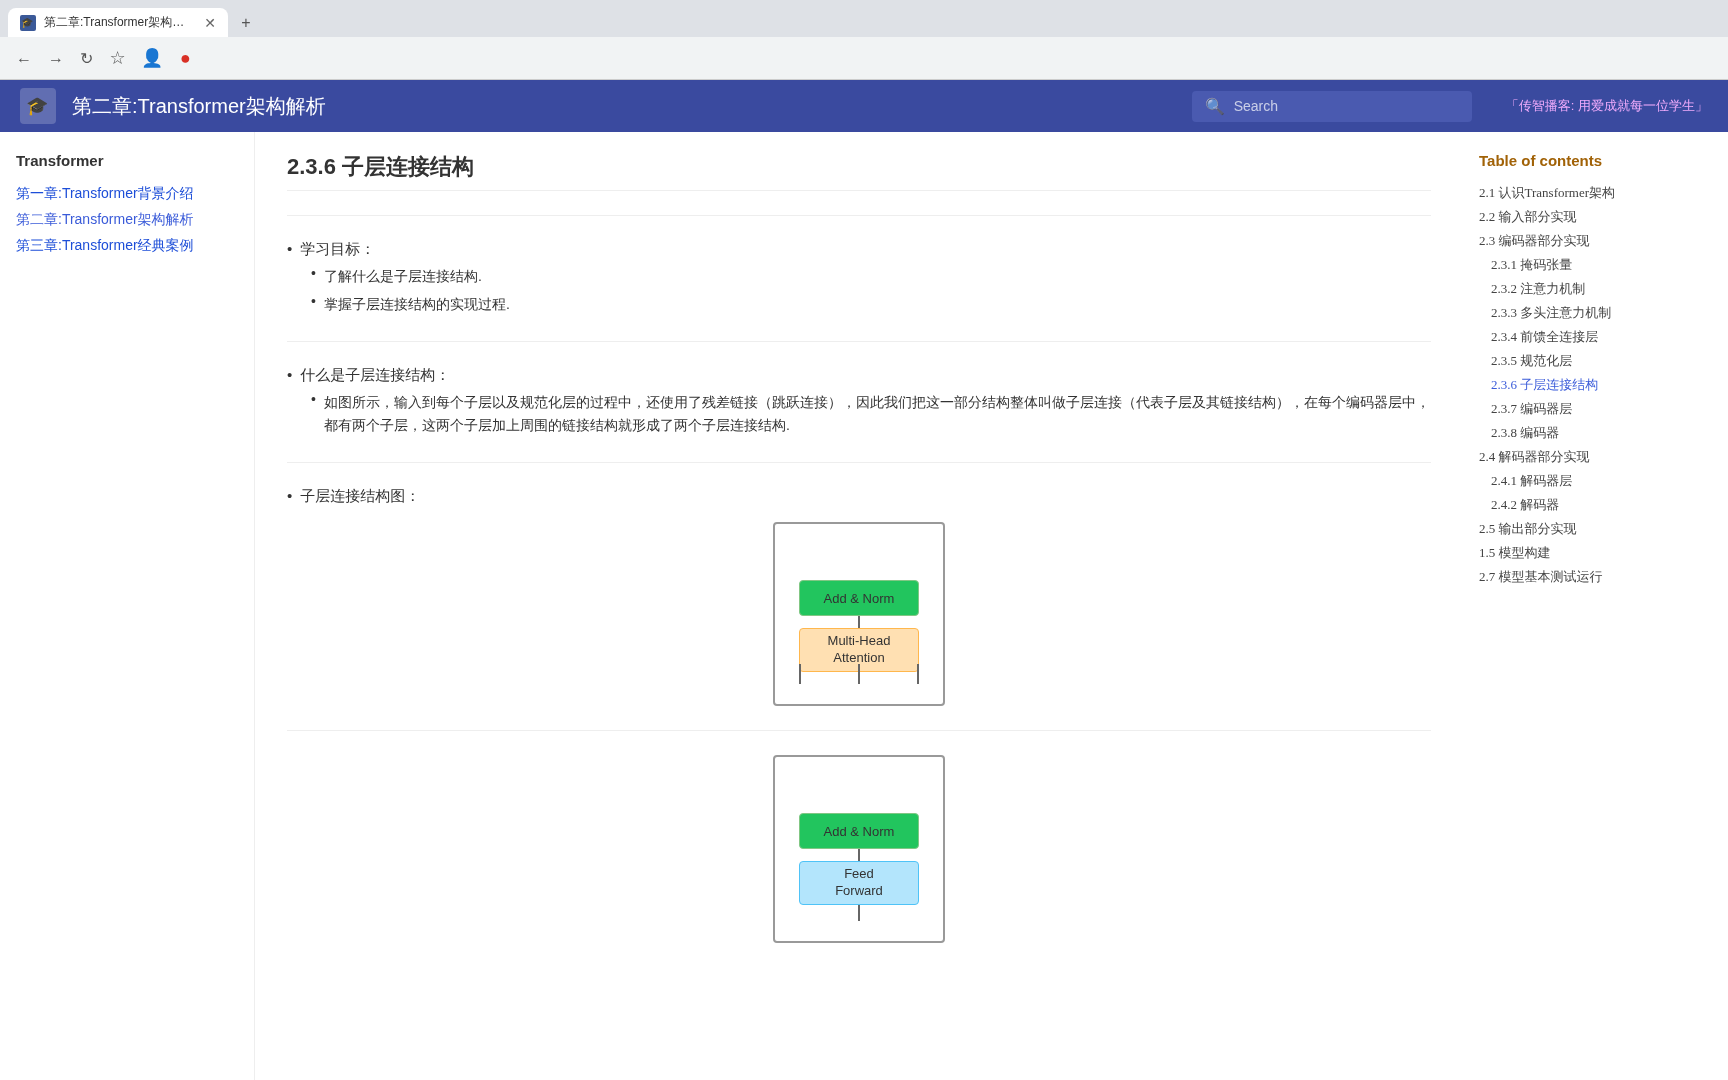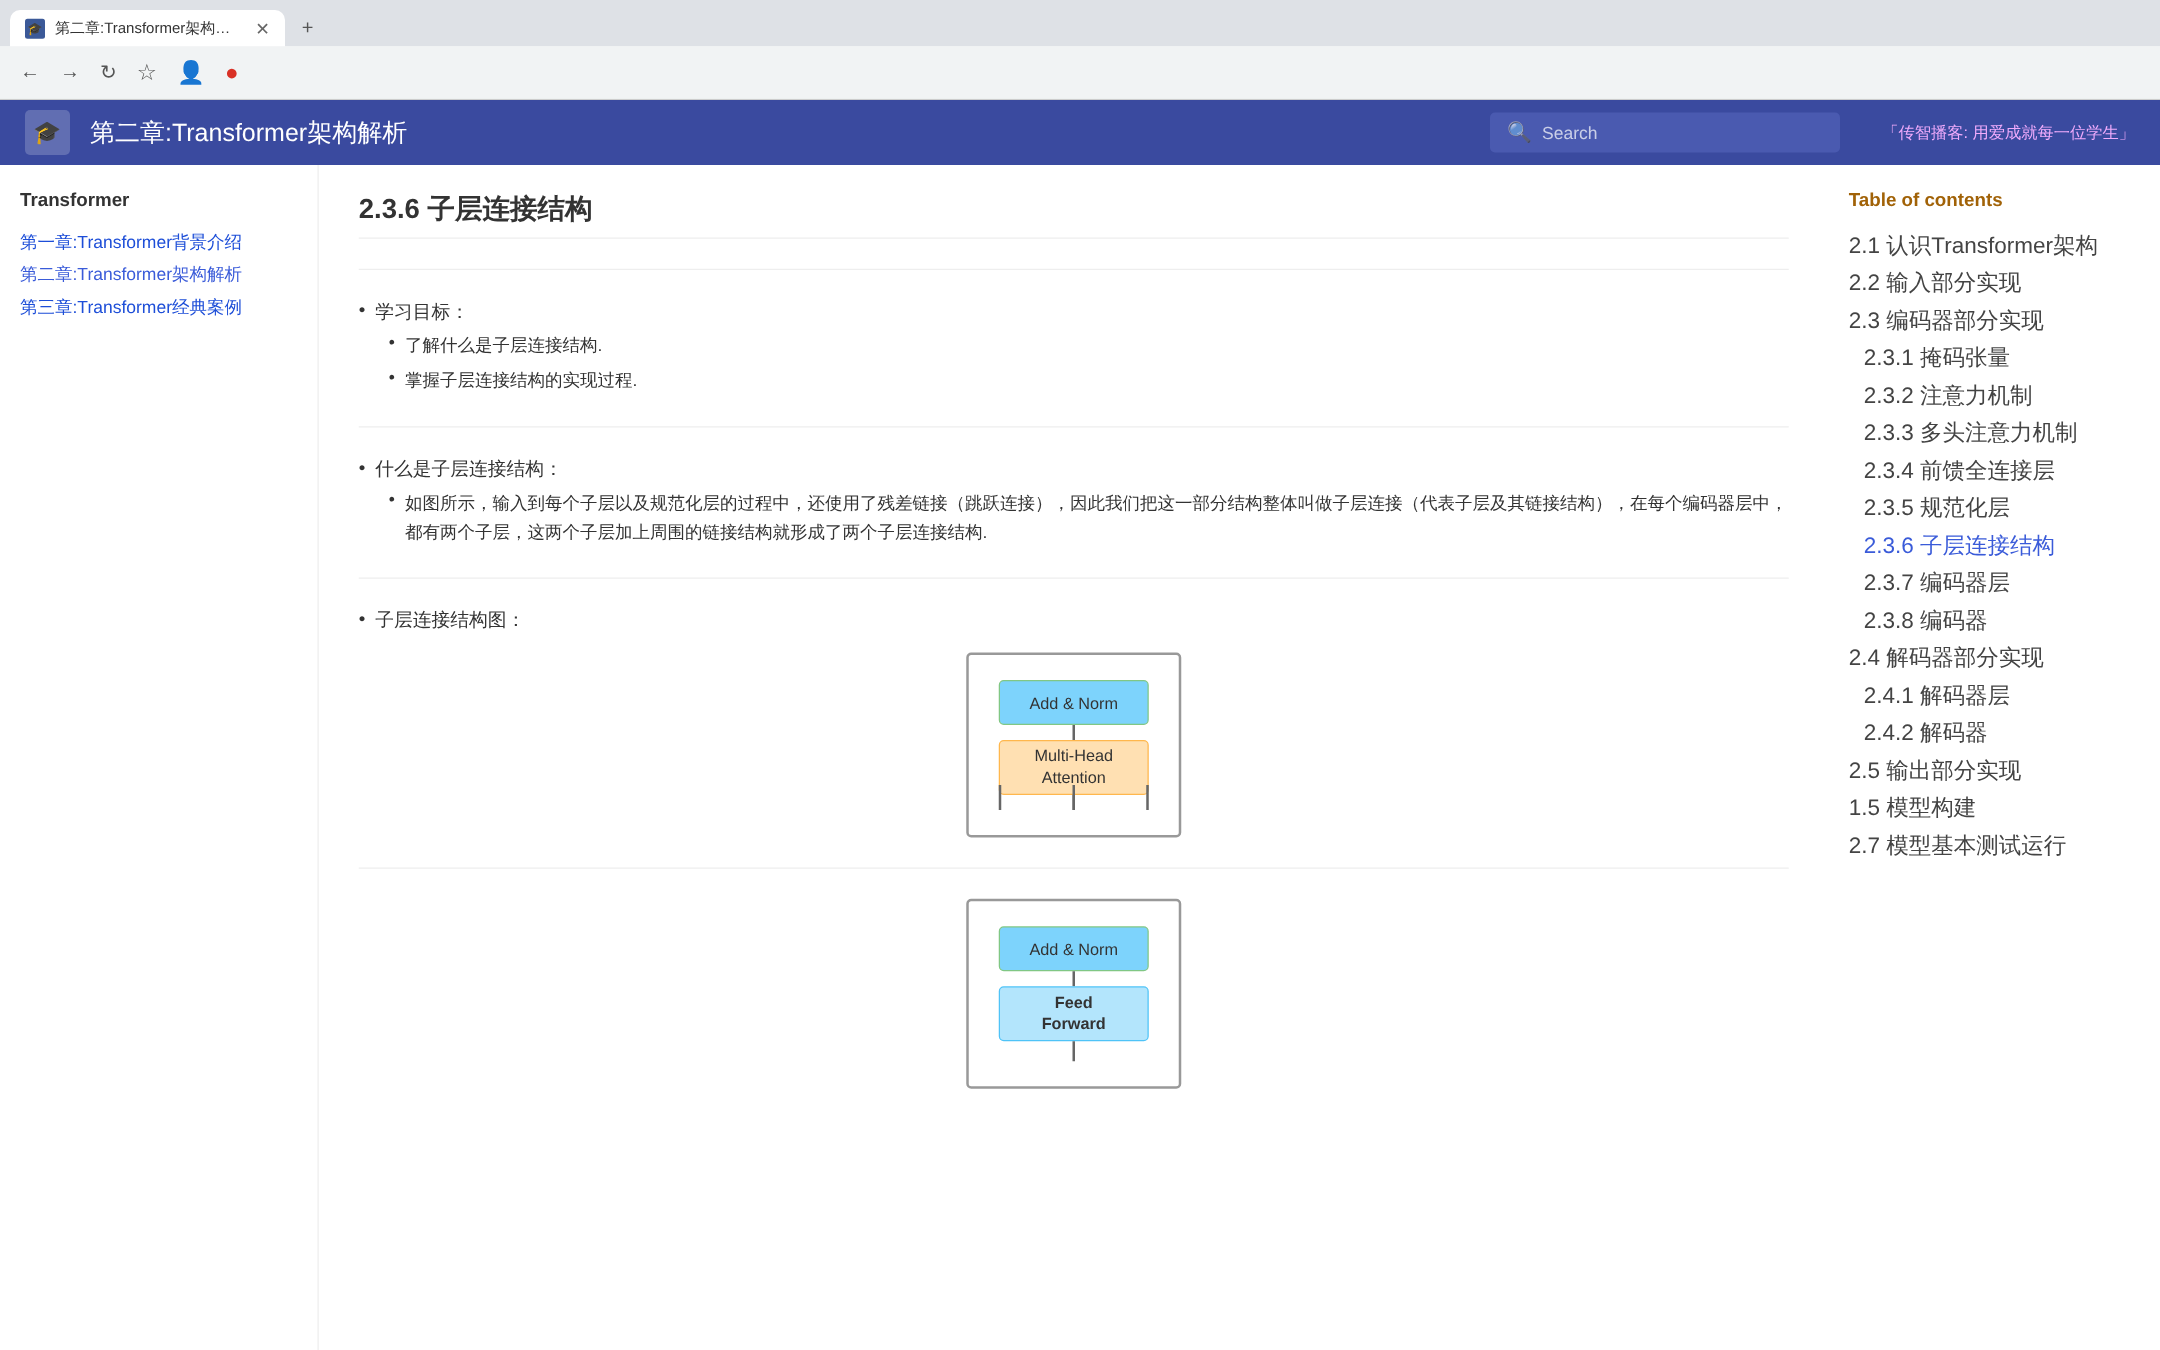--- a/index.html
+++ b/index.html
@@ -46,28 +46,28 @@
     .bullet-section { margin-bottom: 8px; }
     .bullet-item { display: flex; gap: 8px; margin-bottom: 6px; font-size: 15px; }
     .bullet-dot { color: #333; }
     .sub-bullet { margin-left: 24px; display: flex; gap: 8px; margin-bottom: 4px; font-size: 14px; }
     .section-label { font-size: 15px; font-weight: 500; }
     .content-text { font-size: 14px; line-height: 1.7; color: #333; }
 
     
     .diagram-container { display: flex; justify-content: center; margin: 16px 0; }
     .diagram-box { width: 120px; height: 36px; border-radius: 4px; display: flex; align-items: center; justify-content: center; font-size: 13px; font-weight: 500; text-align: center; }
-    .box-add-norm { background: #7dd3fc; border: 1px solid #81c784; color: #333; }
+    .box-add-norm { background: #22c55e; border: 1px solid #81c784; color: #333; margin-top: 36px; }
     .box-mha { background: #ffe0b2; border: 1px solid #ffb74d; color: #333; line-height: 1.3; }
-    .box-ff { background: #b3e5fc; border: 1px solid #4fc3f7; color: #333; font-weight: bold; }
+    .box-ff { background: #b3e5fc; border: 1px solid #4fc3f7; color: #333; }
 
     
     .toc { width: 260px; padding: 20px 16px; flex-shrink: 0; }
     .toc-heading { font-size: 15px; font-weight: 700; color: #a16207; margin-bottom: 12px; }
-    .toc-item { display: block; padding: 3px 0; font-size: 18px; color: #444; cursor: pointer; text-decoration: none; }
+    .toc-item { display: block; padding: 3px 0; font-size: 13px; color: #444; cursor: pointer; text-decoration: none; font-family: Liberation Serif, serif; }
     .toc-item.active { color: #3a5bd9; font-weight: 500; }
     .toc-item.indent { padding-left: 12px; }
   </style>
 </head>
 <body>
 
 <div class="browser-chrome">
   <div class="tab-bar">
     <div class="tab">
       <div class="tab-favicon">🎓</div>

